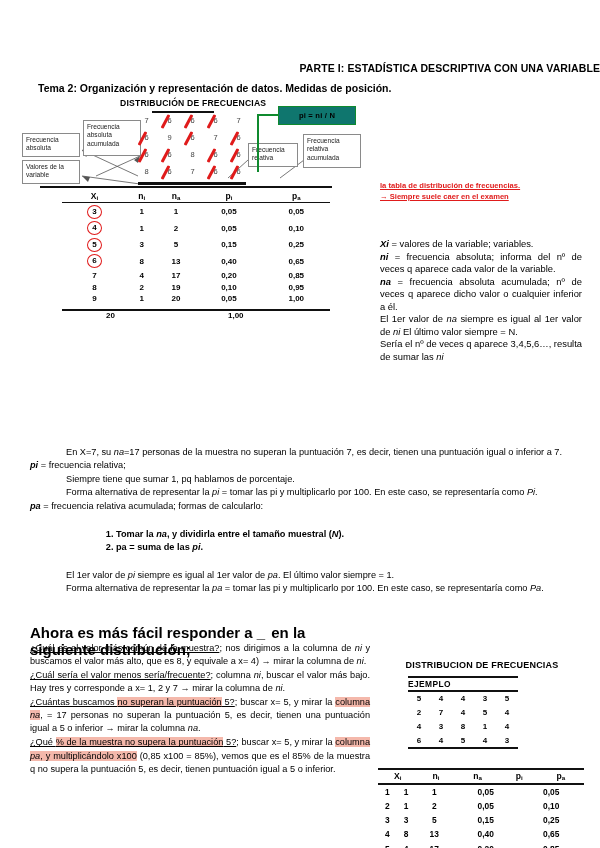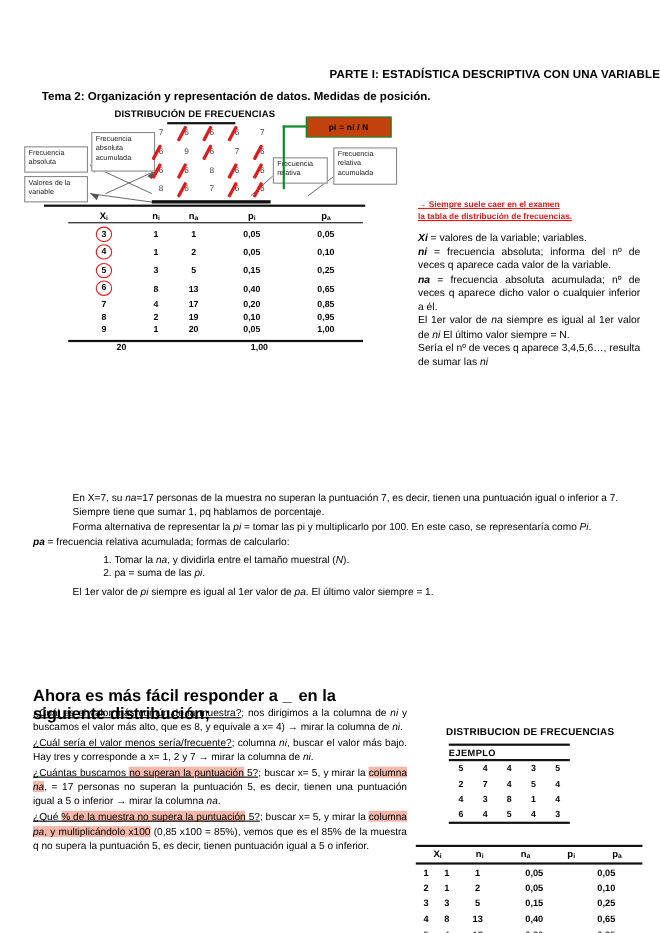--- a/index.html
+++ b/index.html
@@ -14,39 +14,39 @@
     text-align:right;font-weight:bold;font-size:10.5px;
     letter-spacing:.1px;margin:62px 0 0 0;
   }
   .h2{
     font-weight:bold;font-size:10.5px;margin:8px 0 0 38px;
   }
 
   
   .diagram{position:relative;width:350px;height:250px;margin:4px 0 0 20px;}
   .diag-title{
-    position:absolute;left:84px;top:0;font-size:8.6px;font-weight:bold;
+    position:absolute;left:100px;top:0;font-size:8.6px;font-weight:bold;
     letter-spacing:.2px;
   }
   .diag-title-rule{position:absolute;left:132px;top:13px;width:62px;height:2px;background:#111;}
 
   .callout{
     position:absolute;border:1px solid #8a8a8a;background:#fff;
     font-size:6.6px;line-height:1.28;padding:2px 3px;box-sizing:border-box;
     color:#1b1b1b;
   }
   .co-freq-abs{left:2px;top:35px;width:58px;height:24px;}
   .co-valores{left:2px;top:62px;width:58px;height:24px;}
   .co-freq-acum{left:63px;top:22px;width:58px;height:36px;}
   .co-freq-rel{left:228px;top:45px;width:50px;height:24px;}
   .co-freq-rel-ac{left:283px;top:36px;width:58px;height:34px;}
 
   .green-box{
     position:absolute;left:258px;top:8px;width:76px;height:17px;
-    border:1.6px solid #0f8a2e;background:#c2410c;font-size:7.6px;font-weight:bold;
+    border:1.6px solid #0f8a2e;background:#0f766e;font-size:7.6px;font-weight:bold;
     display:flex;align-items:center;justify-content:center;letter-spacing:.2px;
   }
   .green-line-v{position:absolute;left:237px;top:16px;width:2px;height:58px;background:#0f8a2e;}
   .green-line-h{position:absolute;left:237px;top:16px;width:22px;height:2px;background:#0f8a2e;}
 
   .arrow-svg{position:absolute;left:0;top:0;width:350px;height:250px;pointer-events:none;}
 
   
   .tally{position:absolute;left:120px;top:14px;width:105px;height:70px;font-size:7.5px;color:#444;}
   .tally-row{display:flex;justify-content:space-between;height:17px;align-items:center;}
@@ -74,36 +74,36 @@
   .tot-n{left:44px;}
   .tot-p{left:166px;}
 
   
   .right-note{
     position:absolute;left:380px;top:118px;width:205px;
     font-size:7.6px;font-weight:bold;color:#e01b1b;line-height:1.45;
     text-decoration:underline;
   }
   .right-def{
-    position:absolute;left:380px;top:148px;width:202px;
+    position:absolute;left:380px;top:176px;width:202px;
     font-size:9.4px;line-height:1.33;text-align:justify;
   }
   .right-def b{font-style:italic;}
   .right-def i{font-style:italic;}
 
   
   .body{
     position:absolute;left:30px;top:384px;width:556px;
     font-size:9.2px;line-height:1.35;text-align:justify;
   }
   .body p{margin:0 0 1px 0;}
   .ind{text-indent:36px;}
   .body i{font-style:italic;}
   .body b{font-weight:bold;font-style:italic;}
-  .olist{margin:4px;padding-left:70px;}
+  .olist{margin:16px;padding-left:70px;font-weight:bold;}
   .olist li{margin:0;padding:0;}
 
   
   .lower-head{
     position:absolute;left:30px;top:562px;width:340px;
     font-size:15px;font-weight:bold;
   }
   .lower-head .blank{letter-spacing:2px;}
   .qblock{
     position:absolute;left:30px;top:580px;width:340px;
@@ -275,22 +275,22 @@
       </table>
     </div>
 
     <div class="totals">
       <span class="tot-n">20</span>
       <span class="tot-p">1,00</span>
     </div>
   </div>
 
   <div class="right-note">
+    <div>la tabla de distribución de frecuencias.</div>
     <div>→ Siempre suele caer en el examen</div>
-    <div>la tabla de distribución de frecuencias.</div>
   </div>
 
   <div class="right-def">
     <div>
       <b>Xi</b><span> = valores de la variable; variables.</span>
     </div>
     <div>
       <b>ni</b><span> = frecuencia absoluta; informa del nº de veces q aparece cada valor de la variable.</span>
     </div>
     <div>
@@ -300,38 +300,44 @@
       <span>El 1er valor de </span><i>na</i><span> siempre es igual al 1er valor de </span><i>ni</i><span> El último valor siempre = N.</span>
     </div>
     <div>
       <span>Sería el nº de veces q aparece 3,4,5,6…, resulta de sumar las </span><i>ni</i>
     </div>
   </div>
 
   <div class="body">
     <p class="ind">
       <span>En  X=7, su </span><i>na</i><span>=17 personas de la muestra no superan la puntuación 7, es decir, tienen una puntuación igual o inferior a 7.</span>
+    </p>
+    <p>
+      <b>pi</b><span> = frecuencia relativa;</span>
     </p>
     <p class="ind">Siempre tiene que sumar 1, pq hablamos de porcentaje.</p>
     <p class="ind">
       <span>Forma alternativa de representar la </span><i>pi</i><span> = tomar las pi y multiplicarlo por 100. En este caso, se representaría como </span><i>Pi</i><span>.</span>
     </p>
     <p>
       <b>pa</b><span> = frecuencia relativa acumulada; formas de calcularlo:</span>
     </p>
     <ol class="olist">
       <li>
         <span>Tomar la </span><i>na</i><span>, y dividirla entre el tamaño muestral (</span><i>N</i><span>).</span>
       </li>
       <li>
         <span>pa = suma de las </span><i>pi</i><span>.</span>
       </li>
     </ol>
     <p class="ind">
       <span>El 1er valor de </span><i>pi</i><span> siempre es igual al 1er valor de </span><i>pa</i><span>. El último valor siempre = 1.</span>
+    </p>
+    <p class="ind">
+      <span>Forma alternativa de representar la </span><i>pa</i><span> = tomar las pi y multiplicarlo por 100. En este caso, se representaría como </span><i>Pa</i><span>.</span>
     </p>
   </div>
 
   <div class="lower-head">
     <span>Ahora es más fácil responder a _</span><span class="blank">      </span><span>en la siguiente distribución;</span>
   </div>
 
   <div class="qblock">
     <p>
       <u>¿Cuál es el valor más común de la muestra?</u><span>; nos dirigimos a la columna de </span><i>ni</i><span> y buscamos el valor más alto, que es 8, y equivale a x= 4) → mirar la columna de </span><i>ni</i><span>.</span>

